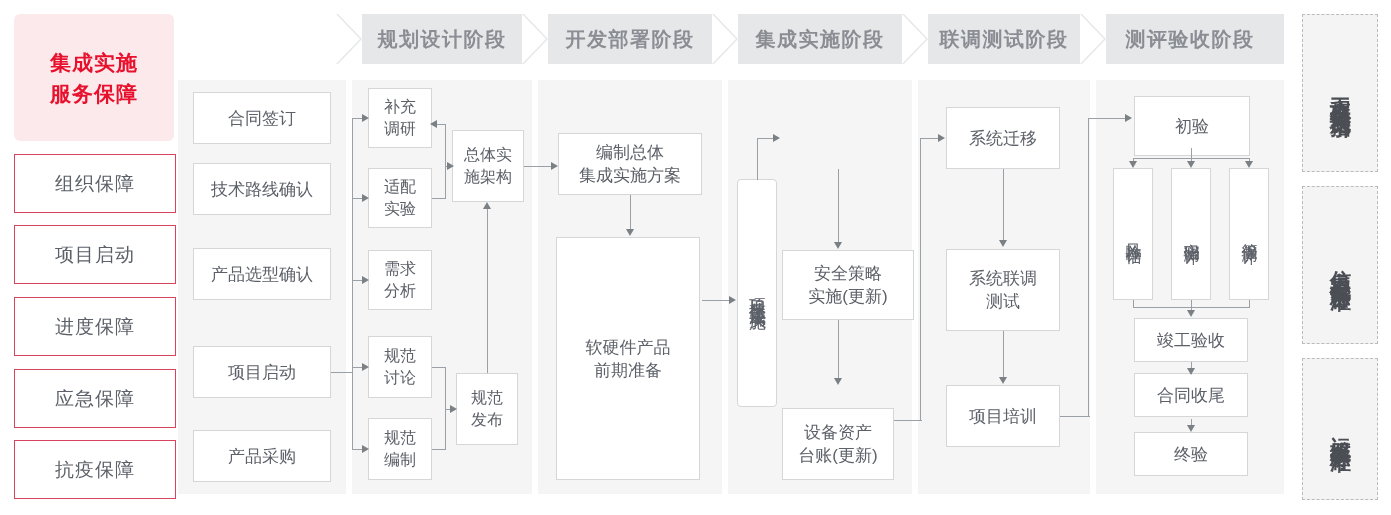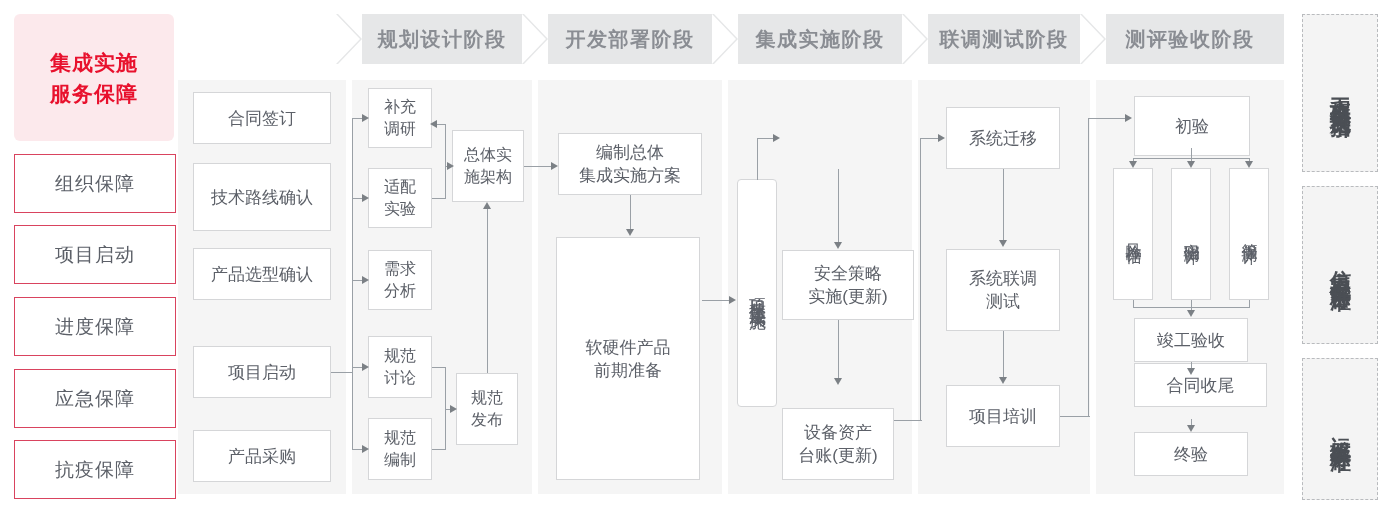--- a/index.html
+++ b/index.html
@@ -122,21 +122,21 @@
   <div class="phase-head" style="left:918px;width:172px">联调测试阶段</div>
   <div class="phase-head" style="left:1096px;width:188px">测评验收阶段</div>
 
   <div class="chev" style="left:336px"></div>
   <div class="chev" style="left:522px"></div>
   <div class="chev" style="left:712px"></div>
   <div class="chev" style="left:902px"></div>
   <div class="chev" style="left:1080px"></div>
 
   <div class="node" style="left:193px;top:92px;width:138px;height:52px">合同签订</div>
-  <div class="node" style="left:193px;top:163px;width:138px;height:68px">技术路线确认</div>
+  <div class="node" style="left:193px;top:163px;width:138px;height:52px">技术路线确认</div>
   <div class="node" style="left:193px;top:248px;width:138px;height:52px">产品选型确认</div>
   <div class="node" style="left:193px;top:346px;width:138px;height:52px">项目启动</div>
   <div class="node" style="left:193px;top:430px;width:138px;height:52px">产品采购</div>
 
   <div class="node small" style="left:368px;top:88px;width:64px;height:60px">
       <span style="white-space:pre-line">补充
 调研</span>
     </div>
   <div class="node small" style="left:368px;top:168px;width:64px;height:60px">
       <span style="white-space:pre-line">适配
@@ -199,21 +199,21 @@
   <div class="node vert small" style="left:1113px;top:168px;width:40px;height:132px">
       <span>风险评估</span>
     </div>
   <div class="node vert small" style="left:1171px;top:168px;width:40px;height:132px">
       <span>密码测评</span>
     </div>
   <div class="node vert small" style="left:1229px;top:168px;width:40px;height:132px">
       <span>等保测评</span>
     </div>
   <div class="node" style="left:1134px;top:318px;width:114px;height:44px">竣工验收</div>
-  <div class="node" style="left:1134px;top:363px;width:133px;height:44px">合同收尾</div>
+  <div class="node" style="left:1134px;top:373px;width:114px;height:44px">合同收尾</div>
   <div class="node" style="left:1134px;top:432px;width:114px;height:44px">终验</div>
 
   <div class="ln lv" style="left:352px;top:118px;height:332px"></div>
   <div class="ln lh" style="left:352px;top:118px;width:14px"></div>
   <div class="arw arw-r" style="left:362px;top:113.5px"></div>
   <div class="ln lh" style="left:352px;top:198px;width:14px"></div>
   <div class="arw arw-r" style="left:362px;top:193.5px"></div>
   <div class="ln lh" style="left:352px;top:280px;width:14px"></div>
   <div class="arw arw-r" style="left:362px;top:275.5px"></div>
   <div class="ln lh" style="left:352px;top:367px;width:14px"></div>

